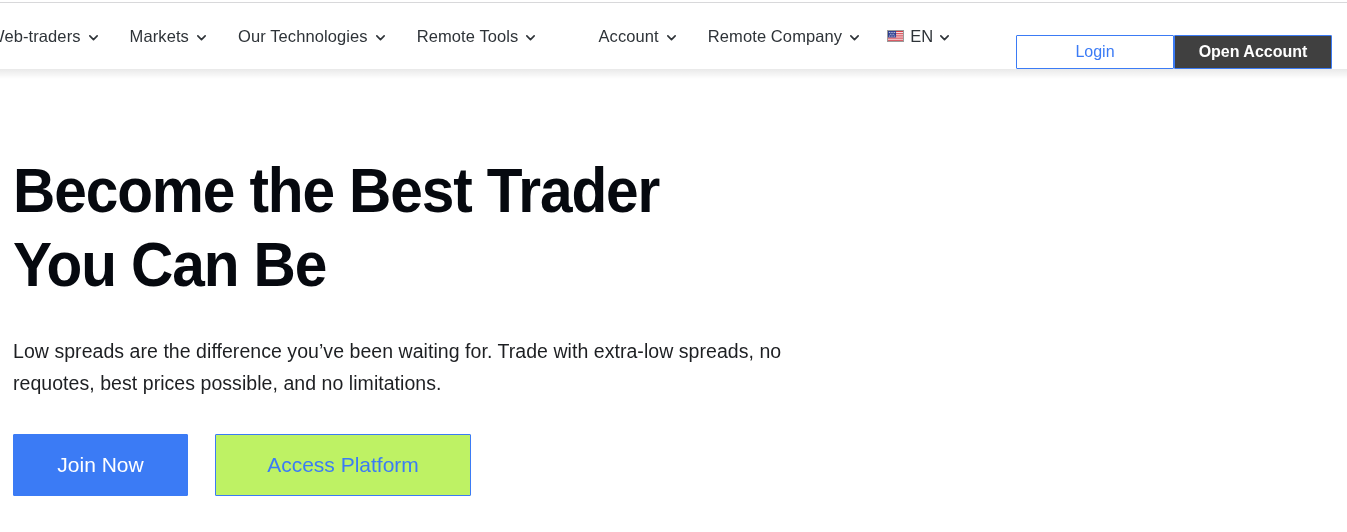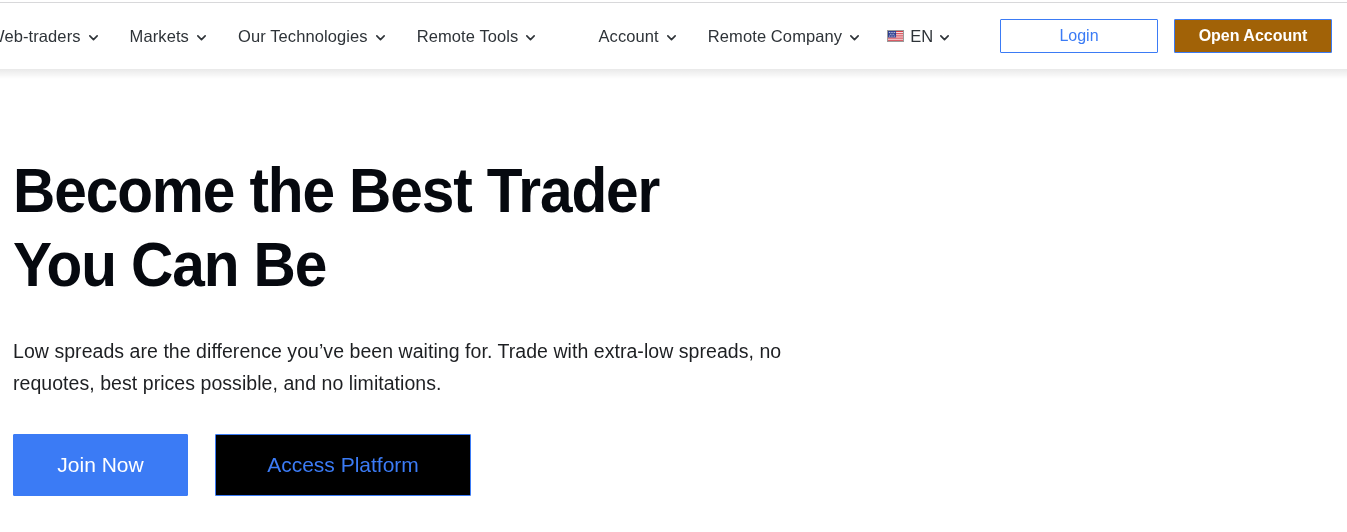--- a/index.html
+++ b/index.html
@@ -109,46 +109,45 @@
     border: 0.5px solid #9a9a9a;
     box-sizing: border-box;
     overflow: hidden;
     display: block;
   }
   .flag svg { display: block; }
 
   
   .header-actions {
     position: absolute;
-    top: 16px;
+    top: 32px;
     right: 15px;
     display: flex;
     align-items: center;
-    gap: 16px;
   }
   .btn-login {
     width: 158px;
     height: 34px;
     border: 1px solid #3b7bf5;
     background: #ffffff;
     color: #3b7bf5;
     font-size: 16px;
     font-family: "Liberation Sans", sans-serif;
     display: flex;
     align-items: center;
     justify-content: center;
     box-sizing: border-box;
     cursor: pointer;
     border-radius: 1px;
   }
   .btn-open-account {
     width: 158px;
     height: 34px;
     border: 1px solid #3b7bf5;
-    background: #a16207;
+    background: #404040;
     color: #ffffff;
     font-size: 16px;
     font-weight: bold;
     font-family: "Liberation Sans", sans-serif;
     display: flex;
     align-items: center;
     justify-content: center;
     box-sizing: border-box;
     cursor: pointer;
     border-radius: 1px;
@@ -207,21 +206,21 @@
     display: flex;
     align-items: center;
     justify-content: center;
     box-sizing: border-box;
     cursor: pointer;
     border-radius: 1px;
   }
   .btn-access {
     width: 256px;
     height: 62px;
-    background: #000000;
+    background: #bef264;
     border: 1.5px solid #3b7bf5;
     color: #3b7bf5;
     font-size: 21px;
     display: flex;
     align-items: center;
     justify-content: center;
     box-sizing: border-box;
     cursor: pointer;
     border-radius: 1px;
   }

